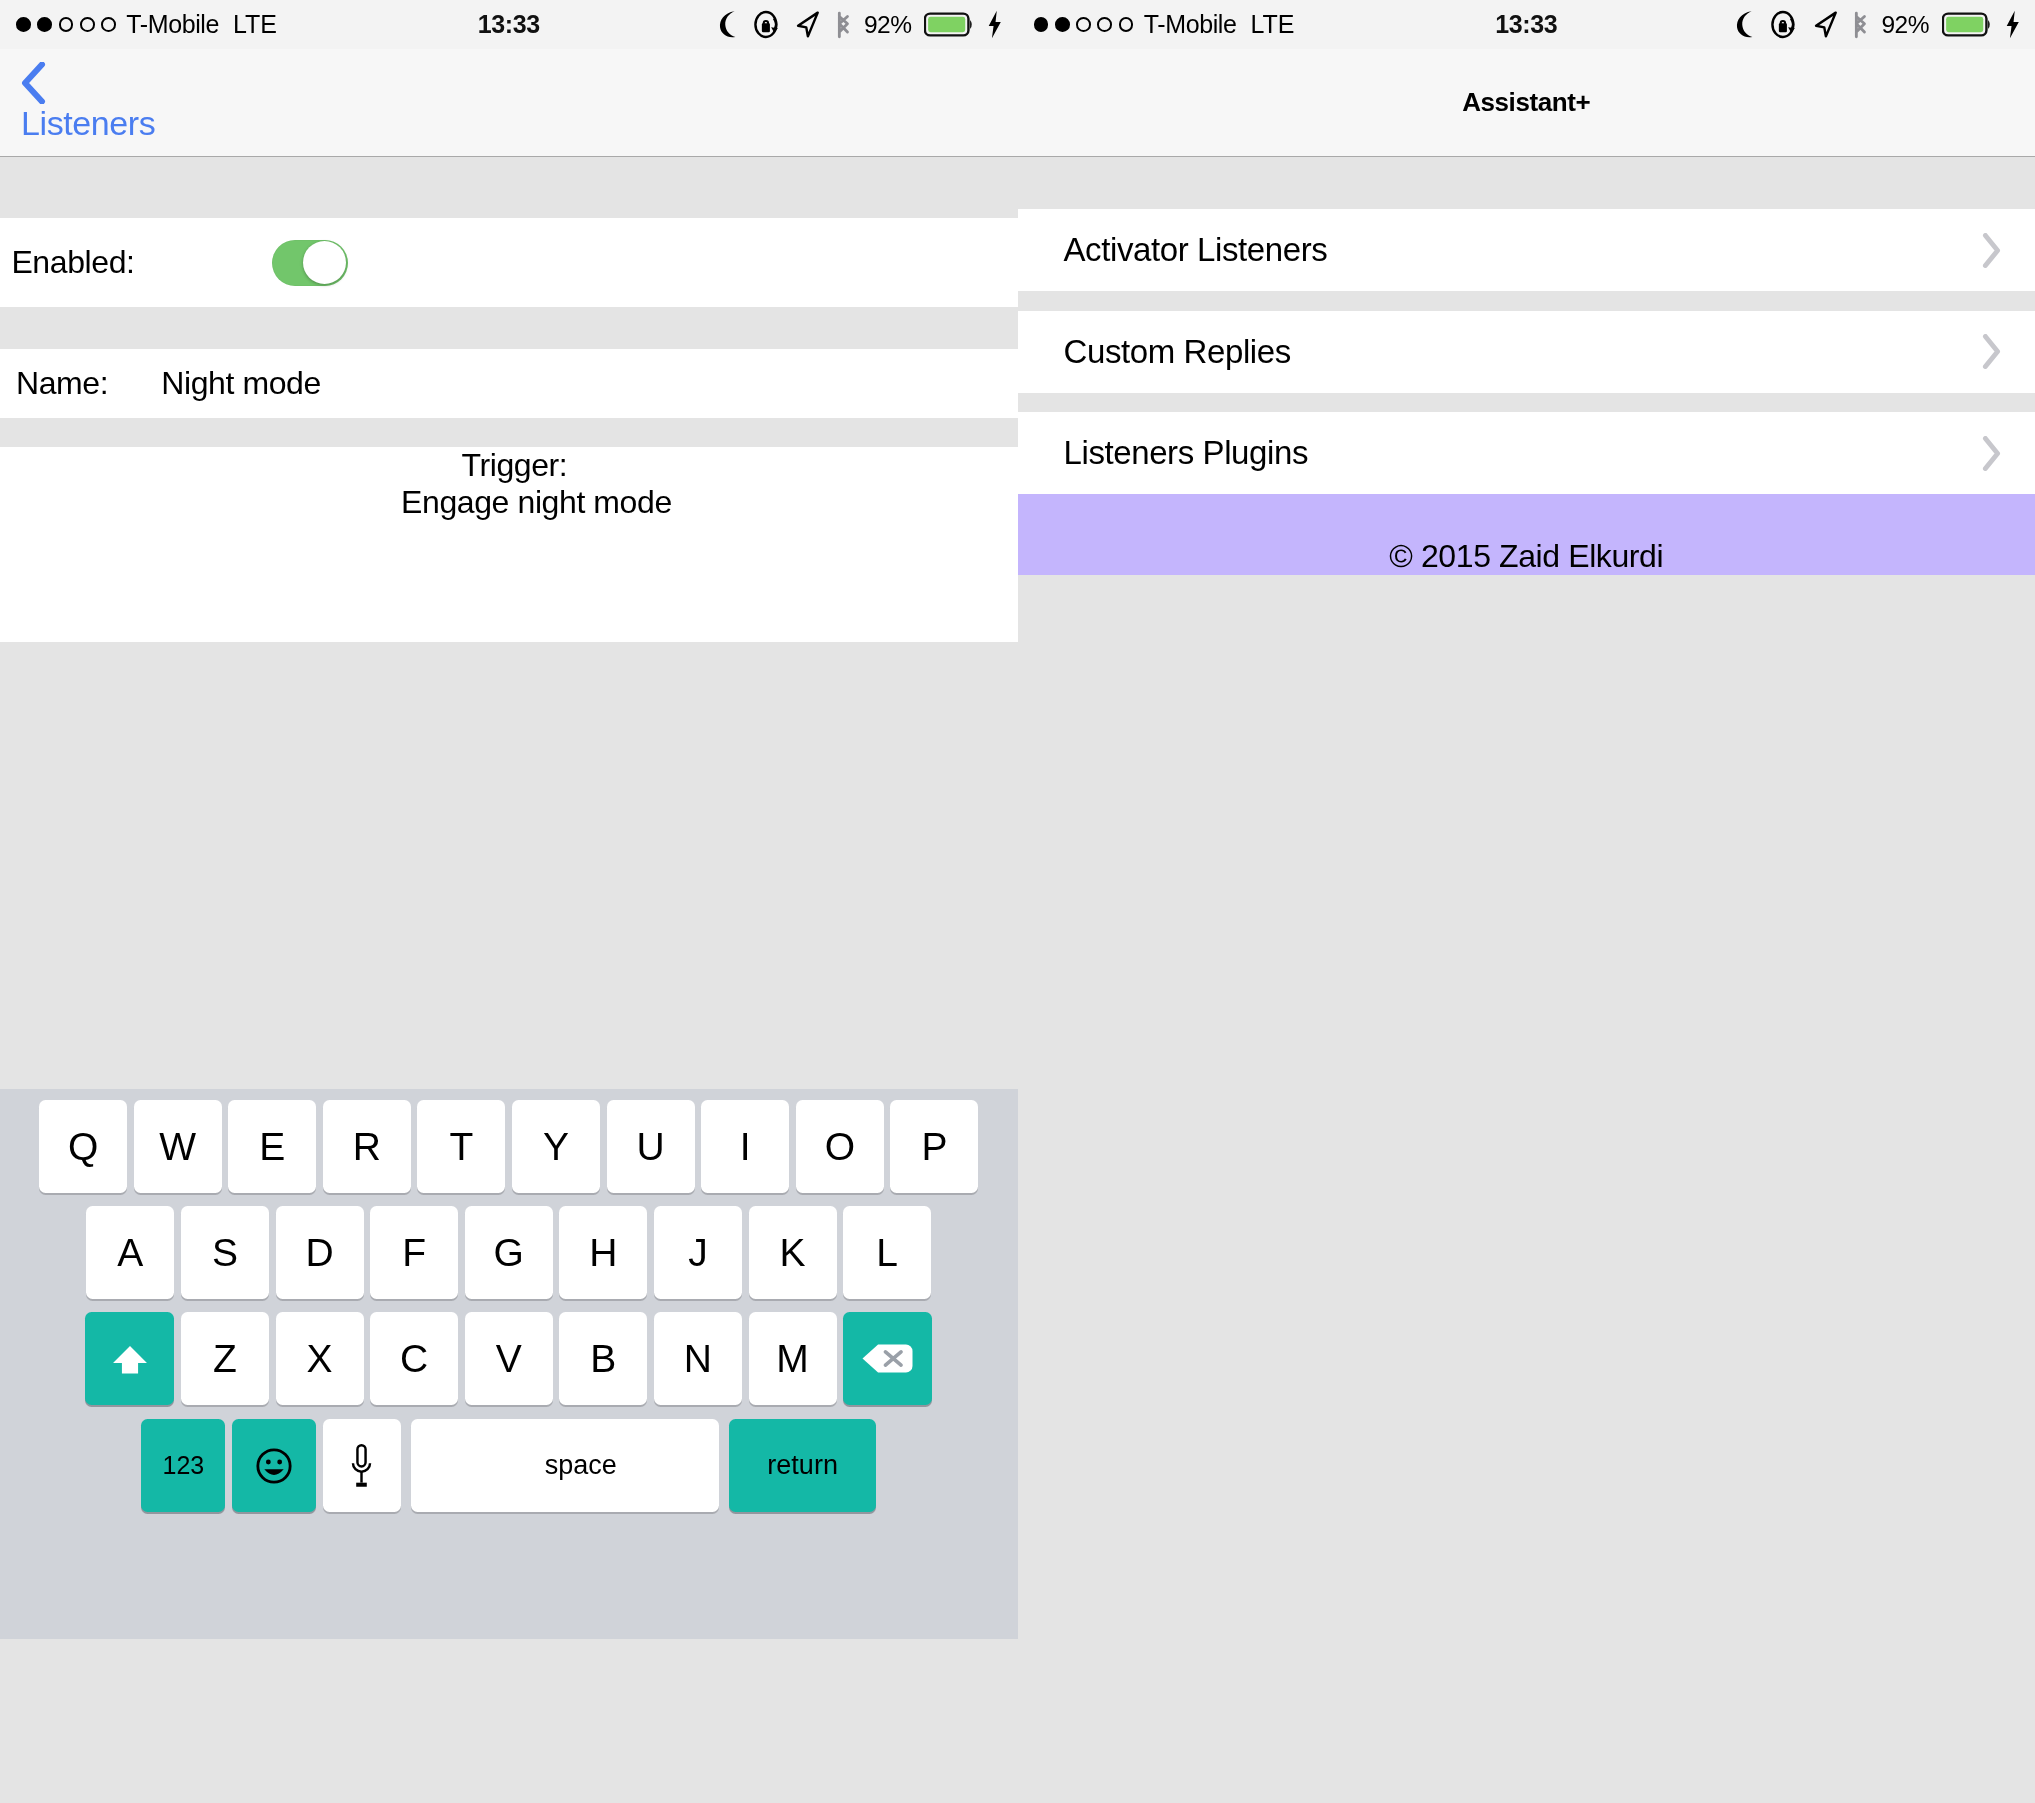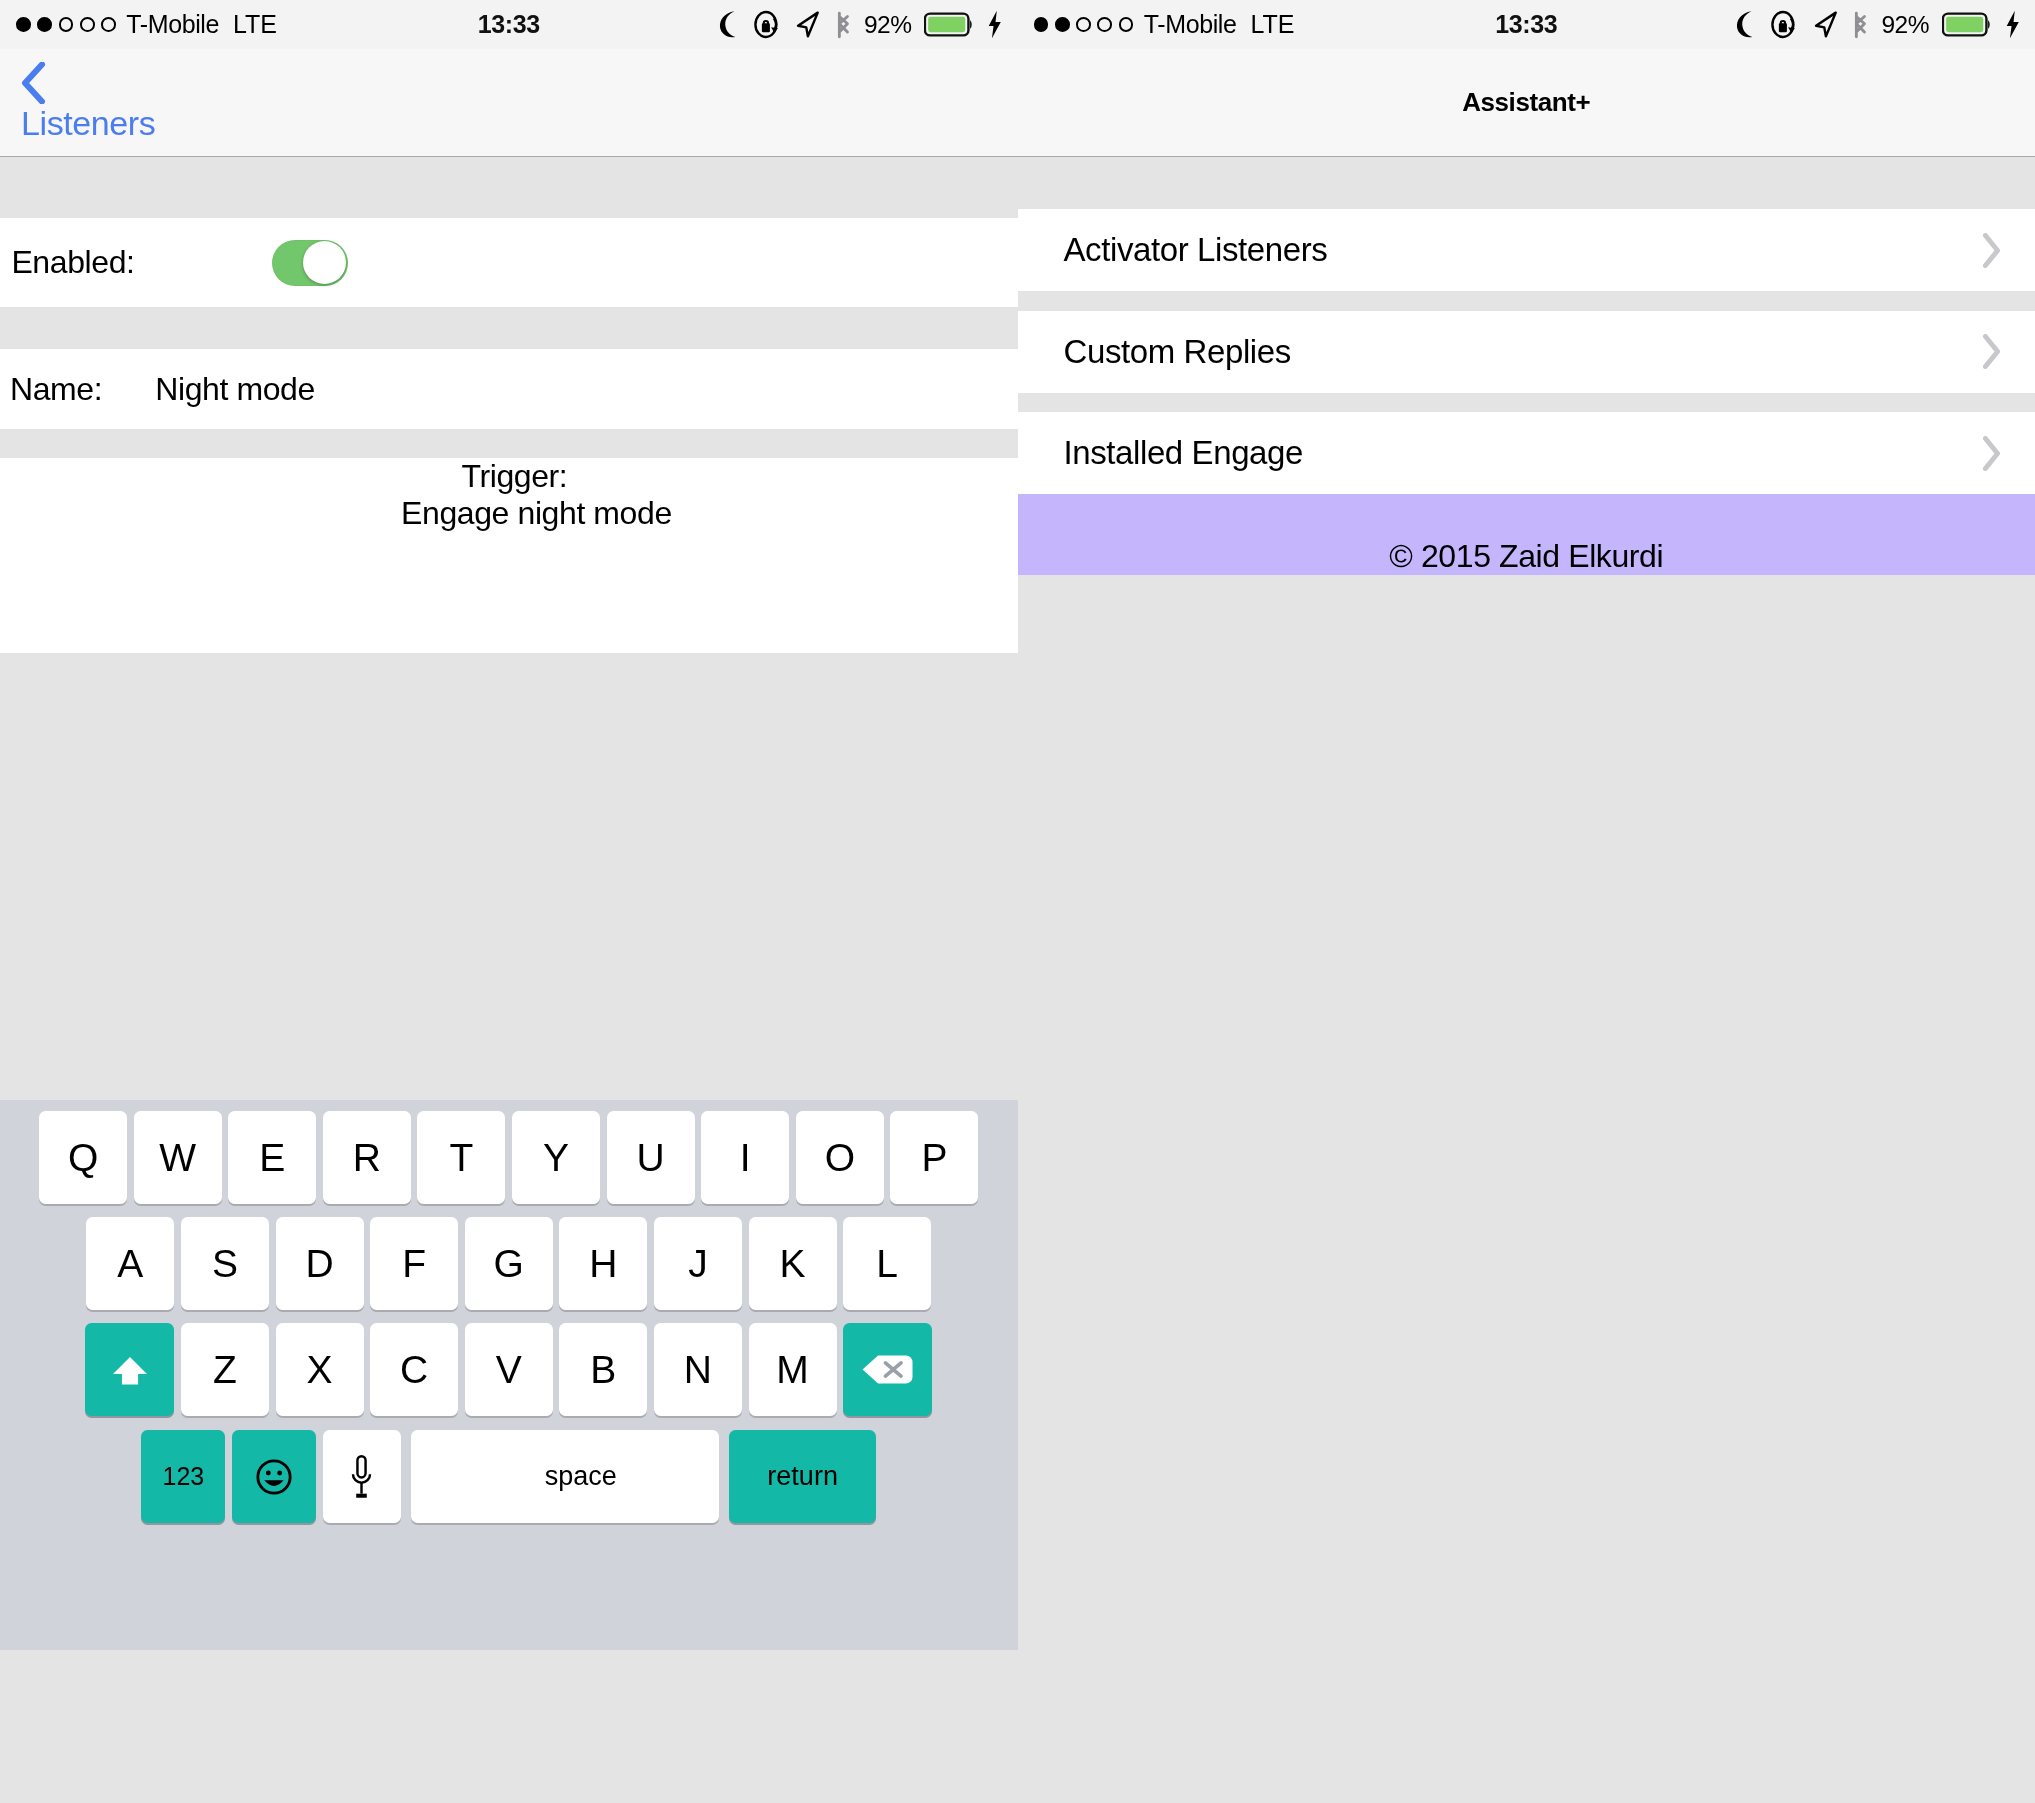--- a/index.html
+++ b/index.html
@@ -33,21 +33,21 @@
   
   .sec-gap{background:#E4E4E4;}
   .tbl-row{background:#FFF;display:flex;align-items:center;}
   .row-label{font-size:32px;color:#000;letter-spacing:-0.4px;white-space:nowrap;}
   .row-value{font-size:32px;color:#000;letter-spacing:-0.4px;white-space:nowrap;}
 
   
   .l-gap1{height:61px;}
   .l-row-enabled{height:89px;padding-left:11.4px;gap:28px;}
   .l-gap2{height:42px;}
-  .l-row-name{height:80px;padding-left:10px;}
+  .l-row-name{height:69px;padding-left:16px;}
   .l-gap3{height:29px;}
   .l-row-trigger{height:72px;padding-left:11.4px;flex-direction:column;}
   .l-white-tail{background:#fff;height:123px;}
   .l-fill{background:#E4E4E4;height:447px;}
 
   
   .toggle{width:76px;height:46px;border-radius:23px;background:#72C66B;position:relative;margin-left:109px;box-shadow:inset 0 0 0 0.8px rgba(0,0,0,.03);}
   .toggle .knob{position:absolute;top:1.2px;right:1.6px;width:43px;height:43px;border-radius:21.6px;background:#fff;box-shadow:0 1.2px 3.3px rgba(0,0,0,.28);}
 
   .name-val{margin-left:53px;}
@@ -332,21 +332,21 @@
       <span class="chev">
         <svg width="19" height="35" viewBox="0 0 46 86">
             <path d="M8 6 L38 43 L8 80" fill="none" stroke="#C7C7CC" stroke-width="12" stroke-linecap="round" stroke-linejoin="round"></path>
           </svg>
       </span>
     </div>
 
     <div class="r-sep"></div>
 
     <div class="r-row">
-      <span class="r-row-label">Installed Engage</span>
+      <span class="r-row-label">Listeners Plugins</span>
       <span class="chev">
         <svg width="19" height="35" viewBox="0 0 46 86">
             <path d="M8 6 L38 43 L8 80" fill="none" stroke="#C7C7CC" stroke-width="12" stroke-linecap="round" stroke-linejoin="round"></path>
           </svg>
       </span>
     </div>
 
     <div class="r-footer">
       <div class="r-copy">© 2015 Zaid Elkurdi</div>
     </div>

